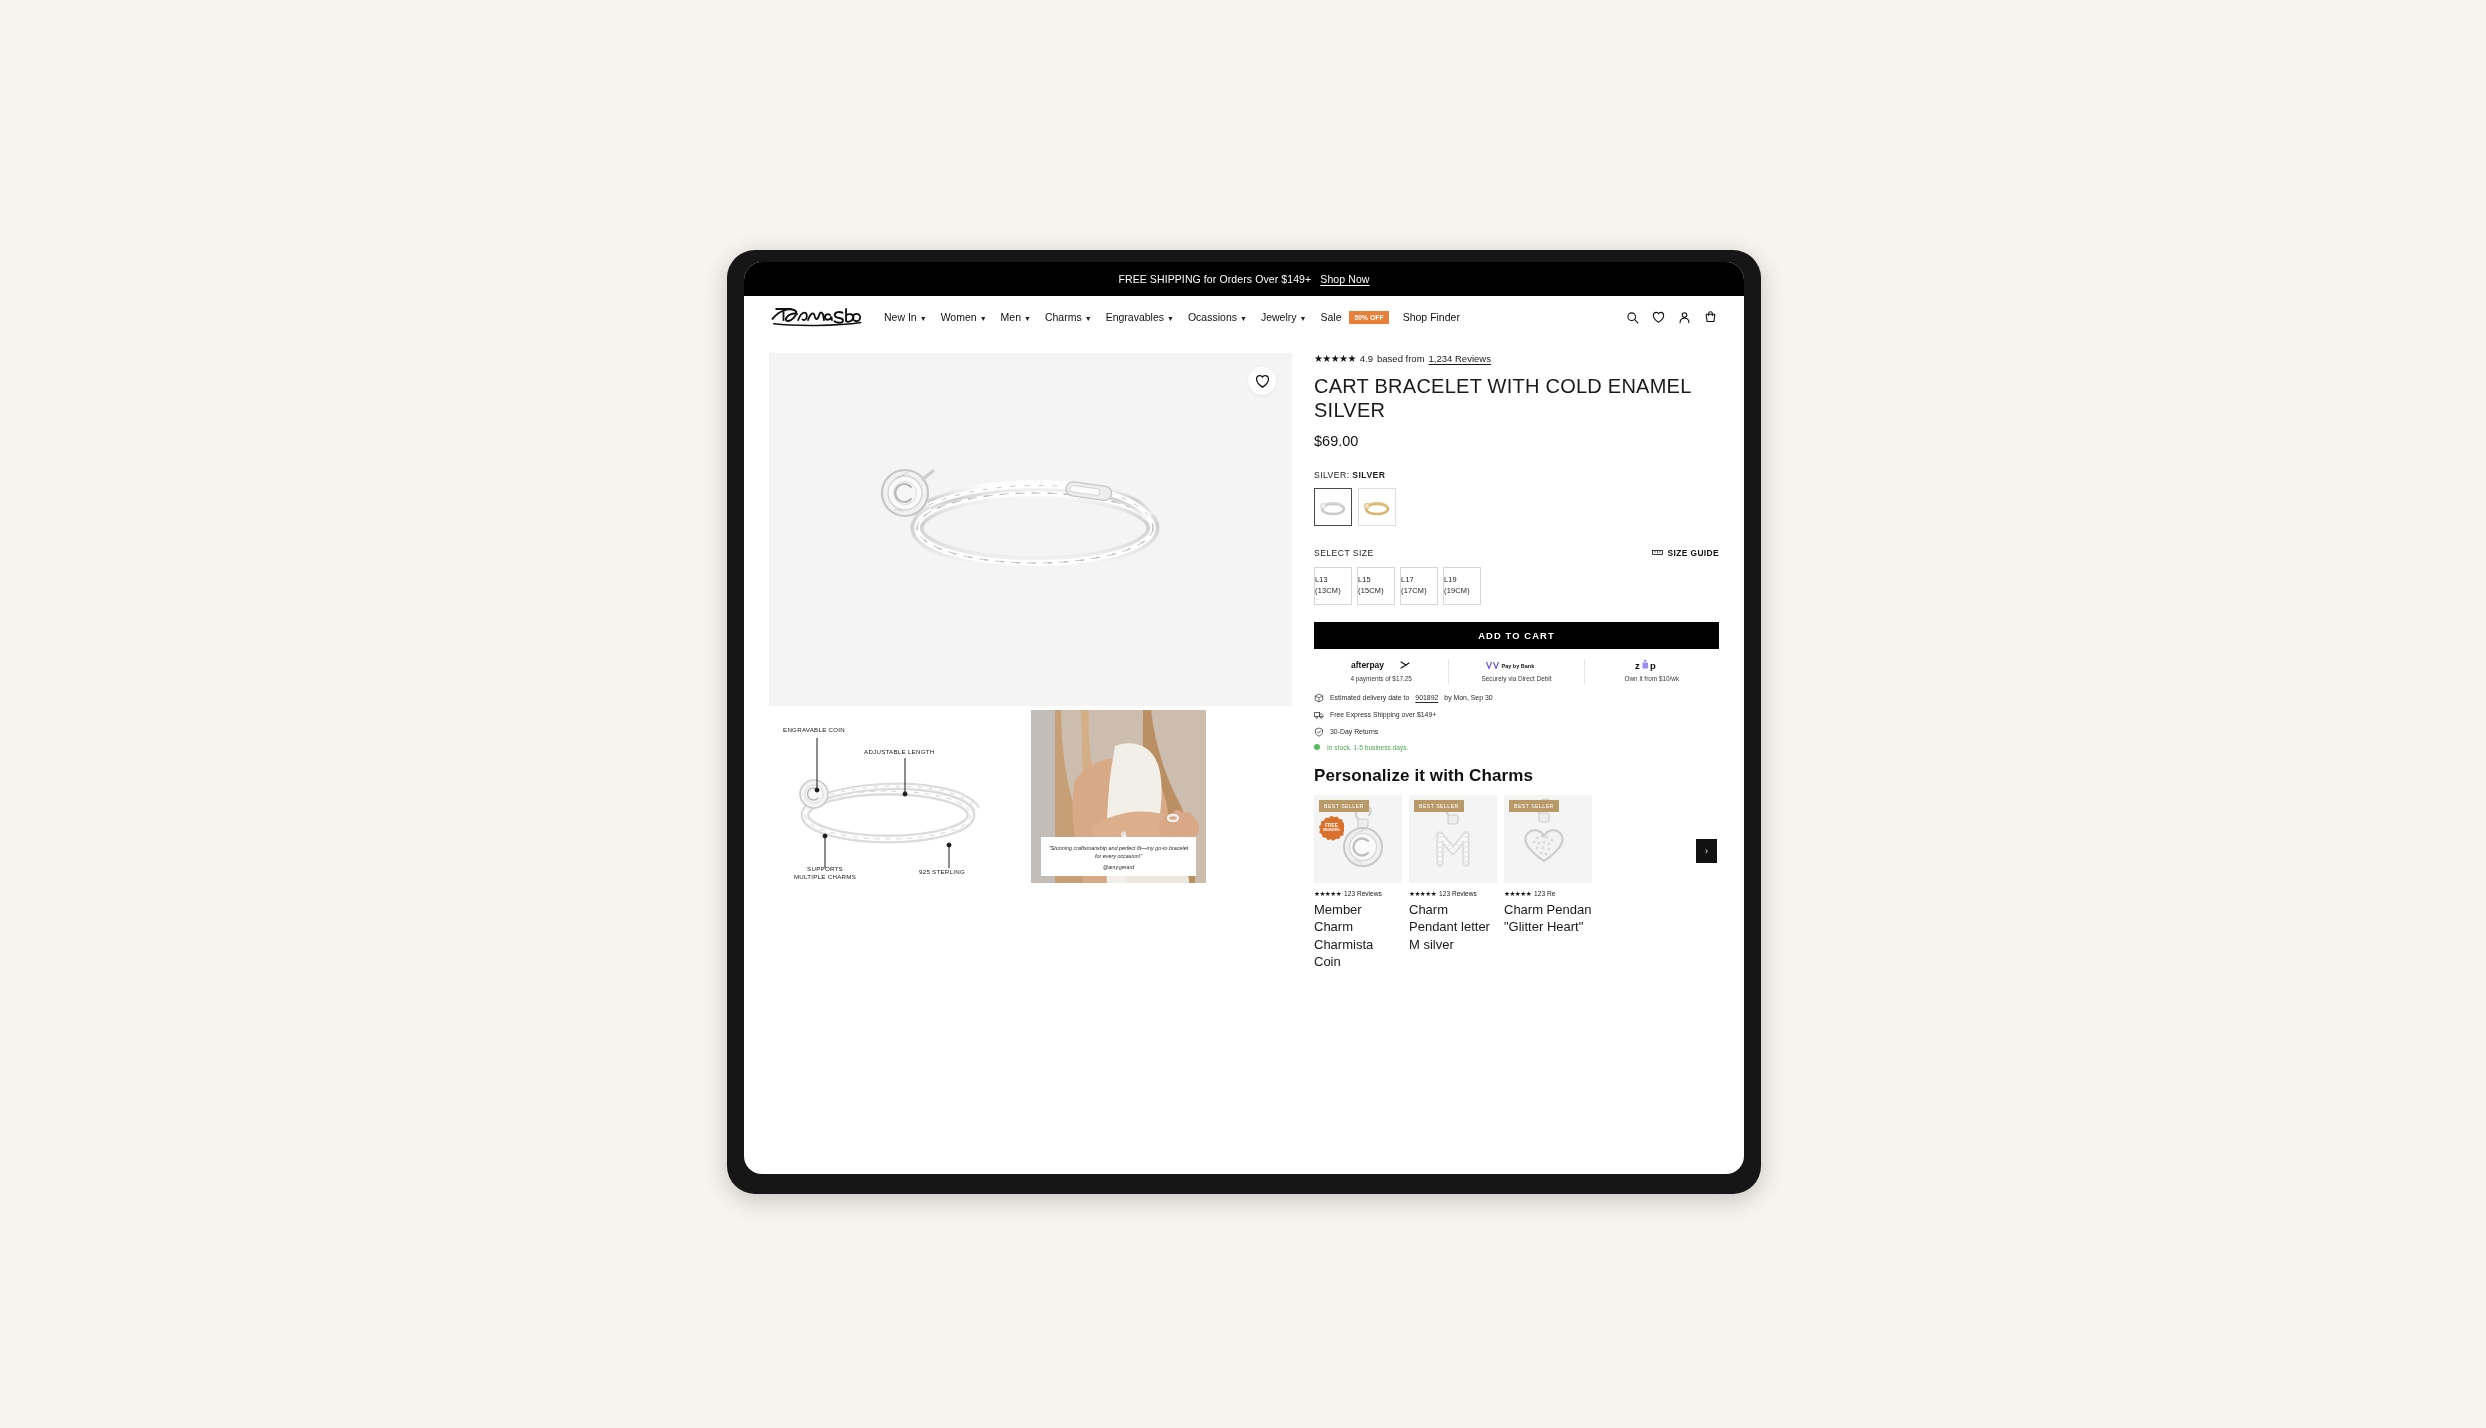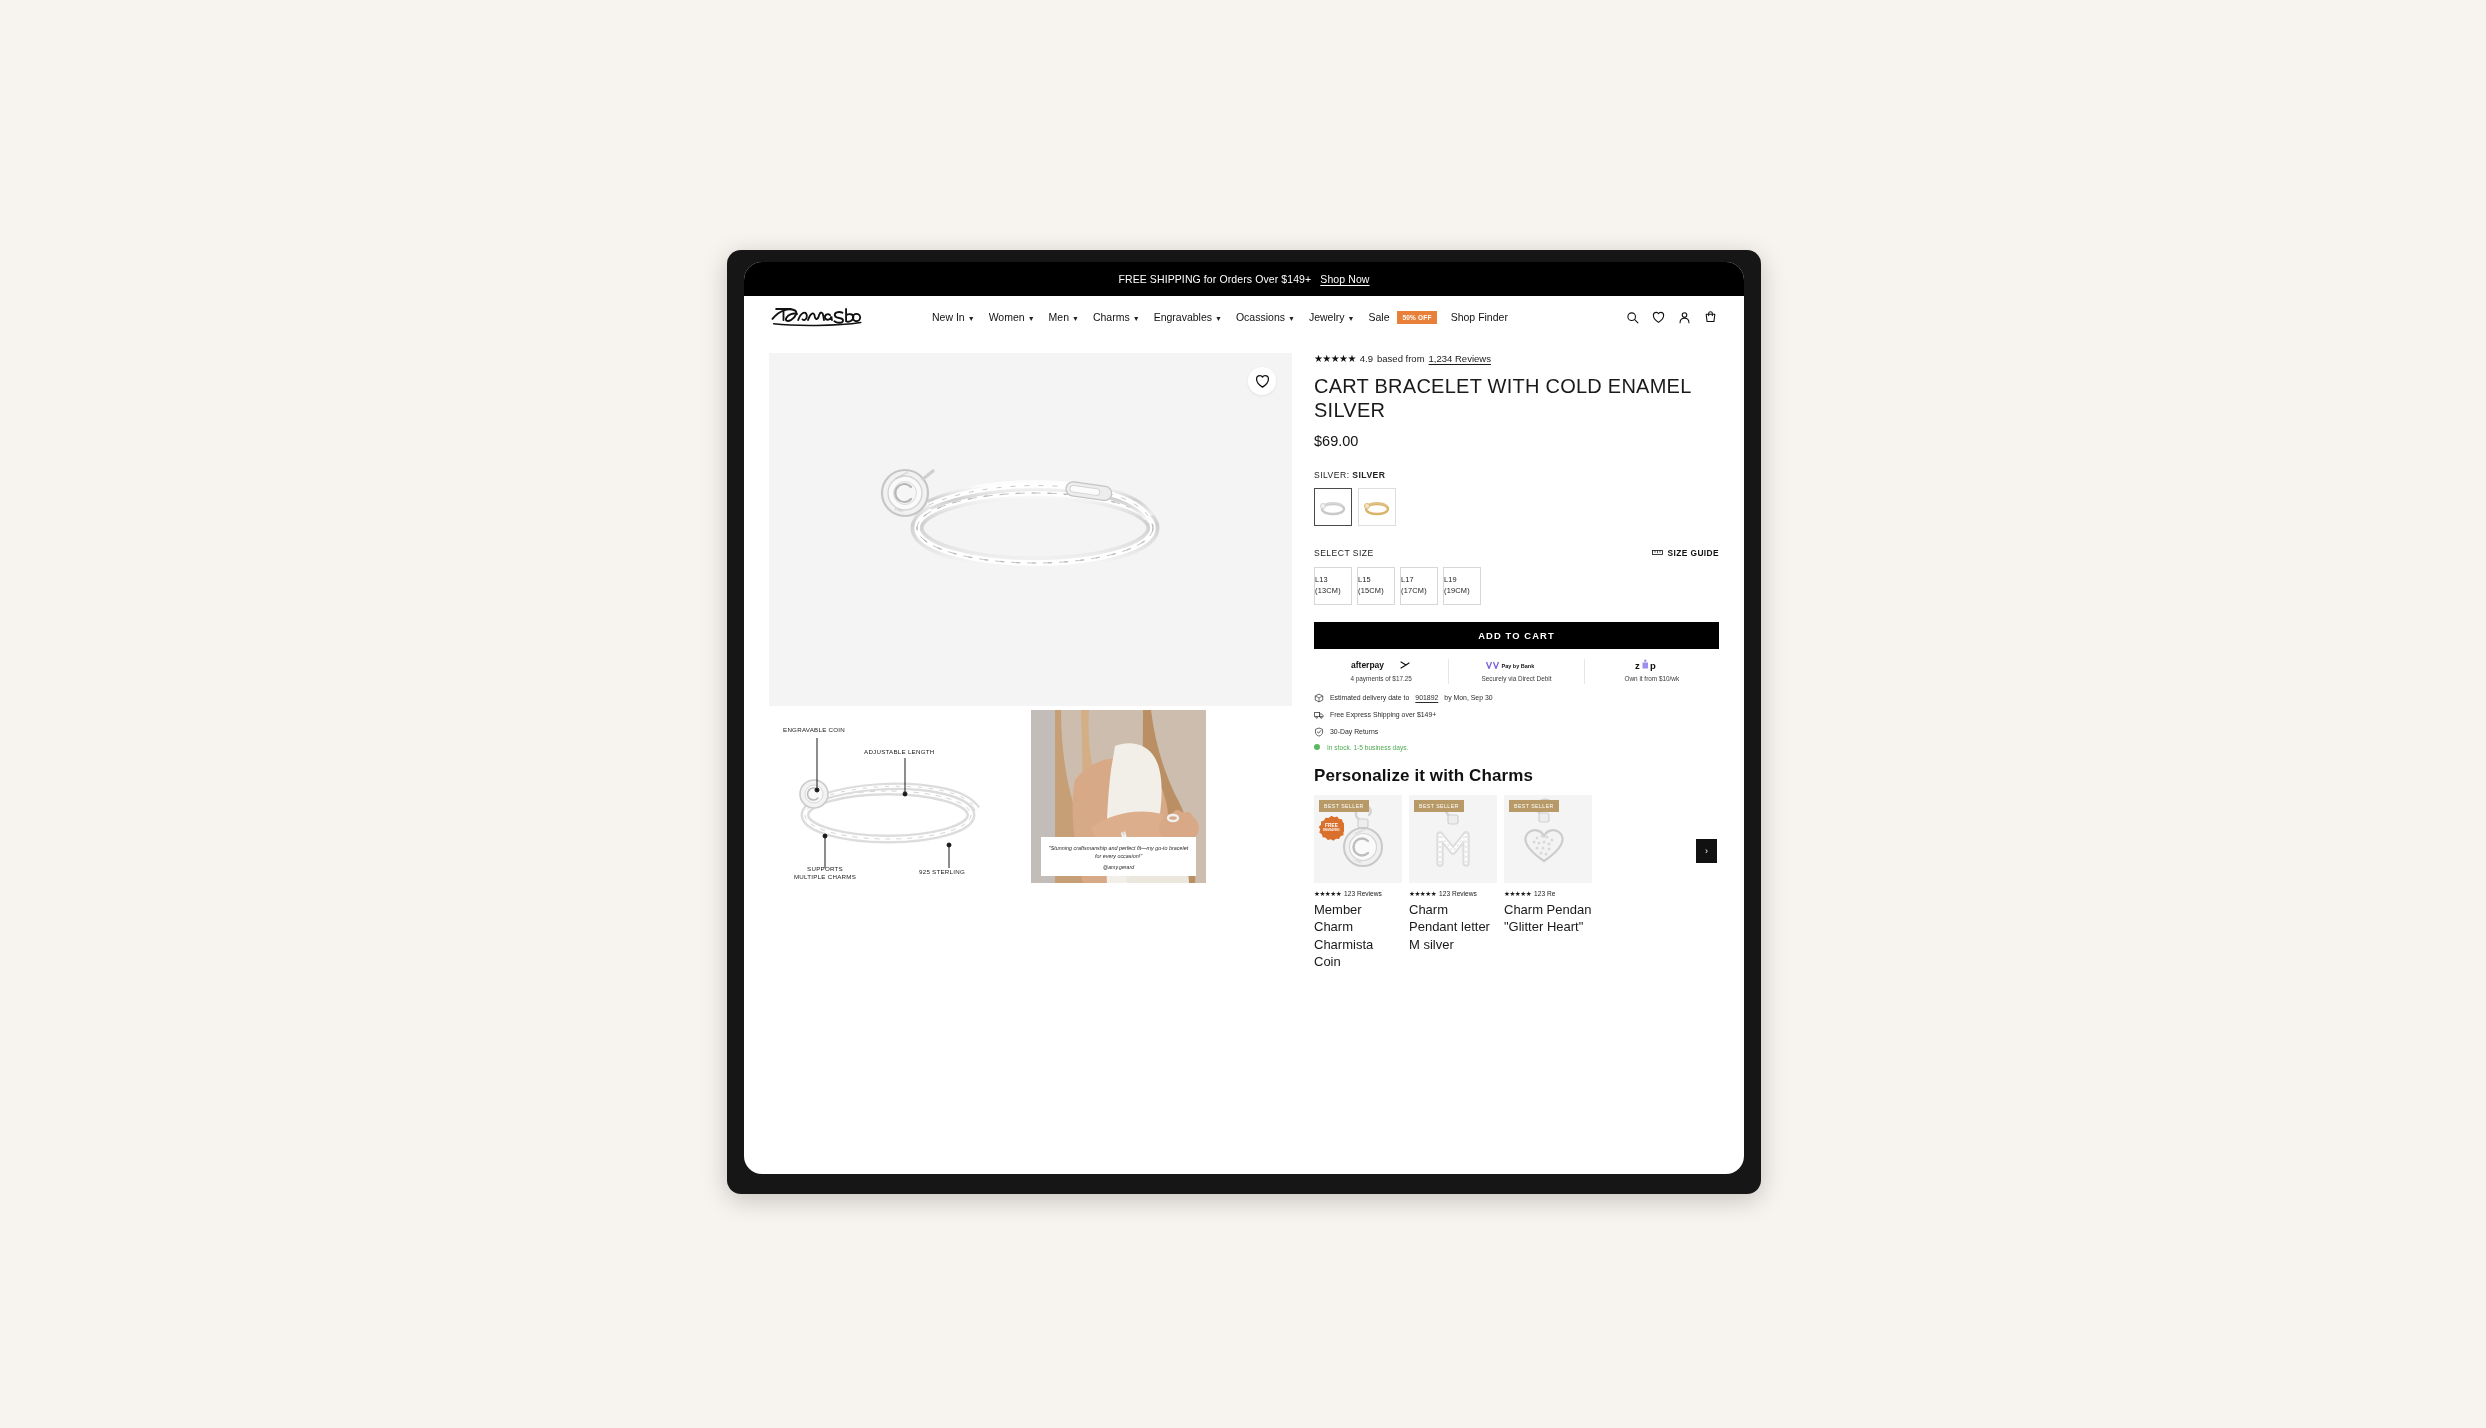--- a/index.html
+++ b/index.html
@@ -21,21 +21,21 @@
   }
 
   
   #device-frame {
     position: absolute;
     left: 727px;
     top: 250px;
     width: 1034px;
     height: 944px;
     background: #161616;
-    border-radius: 14px;
+    border-radius: 28px;
     box-shadow: 0 6px 26px rgba(0,0,0,.20);
   }
   #device-screen {
     position: absolute;
     left: 17px;
     top: 12px;
     width: 1000px;
     height: 912px;
     background: #ffffff;
     border-radius: 18px;
@@ -61,21 +61,20 @@
   }
 
   
   .site-header {
     height: 43px;
     background: #fff;
     display: flex;
     align-items: center;
     padding: 0 27px 0 26px;
     border-bottom: 1px solid #fff;
-    gap: 48px;
   }
   .brand-logo {
     width: 92px;
     height: 26px;
     flex: 0 0 auto;
     margin-right: 22px;
     display: block;
   }
   .nav {
     display: flex;

